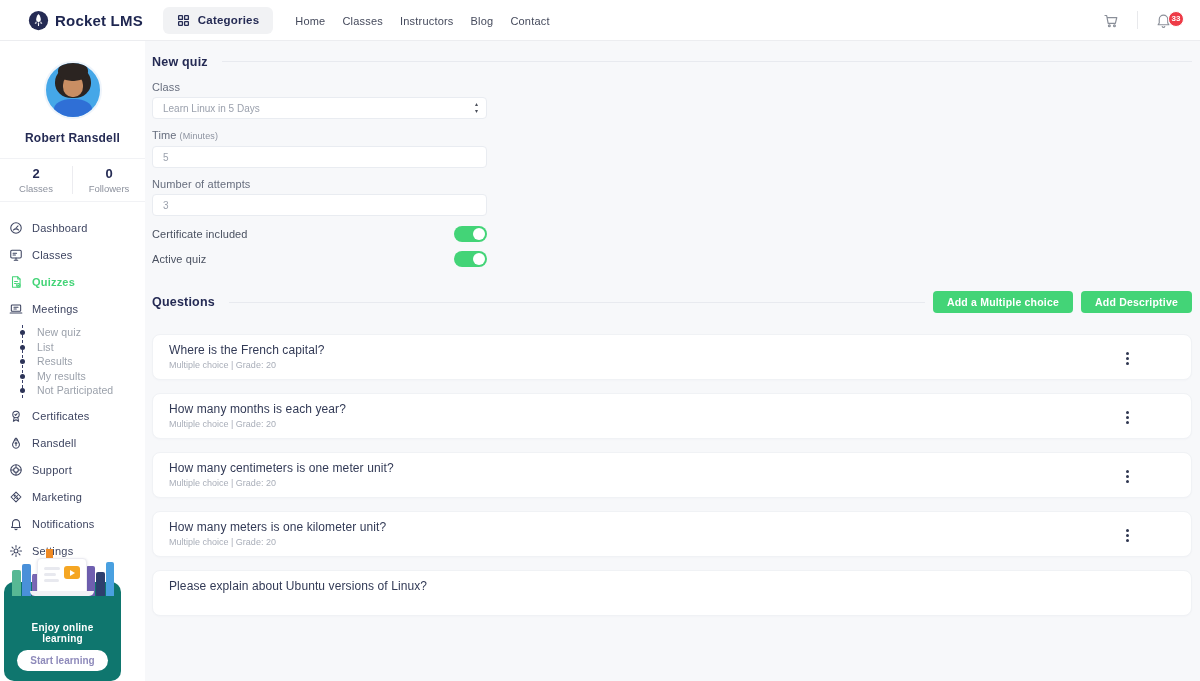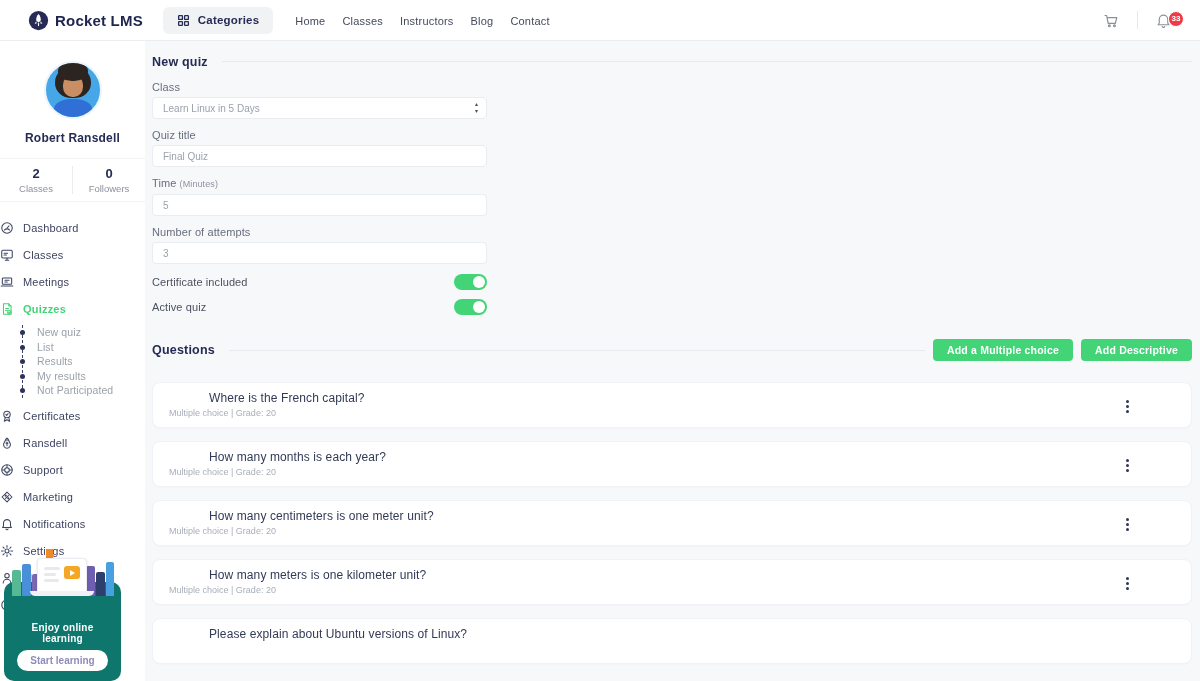--- a/index.html
+++ b/index.html
@@ -35,21 +35,21 @@
   .avatar .shirt { position:absolute; left:8px; top:36px; width:38px; height:22px; background:#2f6fd6;
                    border-radius:45% 45% 0 0; }
   .profile-name { text-align:center; font-size:12px; font-weight:700; color:#252b54; margin-top:12px; letter-spacing:.2px; }
   .stats { display:flex; margin-top:13px; border-top:1px solid #f1f2f5; border-bottom:1px solid #f1f2f5; padding:7px 0; }
   .stat { flex:1; text-align:center; }
   .stat + .stat { border-left:1px solid #ececf0; }
   .stat-val { font-size:13px; font-weight:700; color:#252b54; }
   .stat-lbl { font-size:9.5px; color:#8c919d; margin-top:2px; }
 
   .menu { margin-top:12px; }
-  .menu-item { display:flex; align-items:center; height:27px; padding-left:0; cursor:pointer;
+  .menu-item { display:flex; align-items:center; height:27px; padding-left:9px; cursor:pointer;
                color:#3d4460; }
   .menu-item .micon { width:14px; height:14px; margin-right:9px; flex:none; color:#3d4460; }
   .menu-item span { font-size:11px; font-weight:500; letter-spacing:.2px; }
   .menu-item.active, .menu-item.active .micon { color:#43d477; }
   .menu-item.active span { font-weight:700; }
 
   .submenu { margin:3px 0 5px 22px; border-left:1px dashed #3a416b; }
   .submenu-item { position:relative; padding-left:14px; height:14.5px; line-height:14.5px;
                   font-size:10.5px; color:#9ba1ab; cursor:pointer; letter-spacing:.1px; }
   .submenu-item::before { content:""; position:absolute; left:-3px; top:5px; width:5px; height:5px;
@@ -100,21 +100,21 @@
                    background:#fff; border-radius:50%; }
 
   .q-headrow { display:flex; align-items:center; margin-top:24px; height:22px; }
   .green-btn { background:#43d477; color:#fff; border:none; border-radius:4px; height:22px; padding:0 14px;
                font-size:10.5px; font-weight:700; font-family:inherit; cursor:pointer; margin-left:8px;
                letter-spacing:.2px; white-space:nowrap; }
 
   .q-list { margin-top:21px; }
   .q-card { position:relative; background:#fff; border:1px solid #f0f2f5; border-radius:8px;
             height:46px; padding:8px 70px 0 16px; margin-bottom:13px; box-shadow:0 1px 2px rgba(30,38,80,.02); }
-  .q-title { font-size:12px; font-weight:500; color:#323a56; letter-spacing:.1px;margin-left:40px; }
+  .q-title { font-size:12px; font-weight:500; color:#323a56; letter-spacing:.1px; }
   .q-meta { font-size:9px; color:#a9aeb9; margin-top:3px; }
   .kebab { position:absolute; right:56px; top:15px; width:16px; height:18px; background:none; border:none;
            cursor:pointer; display:flex; flex-direction:column; align-items:center; gap:2px; padding-top:2px; }
   .kebab i { width:3px; height:3px; border-radius:50%; background:#2f3650; }
 </style>
 </head>
 <body>
 
 <div class="header">
   <div class="brand">
@@ -200,37 +200,37 @@
       <span>Dashboard</span>
     </div>
     <div class="menu-item">
       <svg class="micon" viewBox="0 0 24 24" fill="none" stroke="currentColor" stroke-width="1.8" stroke-linecap="round" stroke-linejoin="round">
           <rect x="3" y="4" width="18" height="13" rx="2"></rect>
           <path d="M7 9h6M7 12h4"></path>
           <path d="M9 21h6M12 17v4"></path>
         </svg>
       <span>Classes</span>
     </div>
-    <div class="menu-item">
-      <svg class="micon" viewBox="0 0 24 24" fill="none" stroke="currentColor" stroke-width="1.8" stroke-linecap="round" stroke-linejoin="round">
-          <rect x="4" y="5" width="16" height="11" rx="1.5"></rect>
-          <path d="M2 19h20"></path>
-          <path d="M8.5 9h7M8.5 12h4"></path>
-        </svg>
-      <span>Meetings</span>
-    </div>
     <div class="menu-item active">
       <svg class="micon" viewBox="0 0 24 24" fill="none" stroke="currentColor" stroke-width="1.8" stroke-linecap="round" stroke-linejoin="round">
           <path d="M6 3h9l4 4v14H6z"></path>
           <path d="M15 3v4h4"></path>
           <path d="M9.5 11h5M9.5 14.5h3"></path>
           <circle cx="16" cy="17.5" r="3"></circle>
           <path d="M14.8 17.5l1 1 1.6-1.8"></path>
         </svg>
       <span>Quizzes</span>
+    </div>
+    <div class="menu-item">
+      <svg class="micon" viewBox="0 0 24 24" fill="none" stroke="currentColor" stroke-width="1.8" stroke-linecap="round" stroke-linejoin="round">
+          <rect x="4" y="5" width="16" height="11" rx="1.5"></rect>
+          <path d="M2 19h20"></path>
+          <path d="M8.5 9h7M8.5 12h4"></path>
+        </svg>
+      <span>Meetings</span>
     </div>
 
     <div class="submenu">
       <div class="submenu-item">New quiz</div>
       <div class="submenu-item">List</div>
       <div class="submenu-item">Results</div>
       <div class="submenu-item">My results</div>
       <div class="submenu-item">Not Participated</div>
     </div>
 
@@ -333,24 +333,20 @@
       <select class="tinput">
         <option>Learn Linux in 5 Days</option>
       </select>
       <span class="sel-arrows">
           <span>▴</span>
           <span>▾</span>
         </span>
     </div>
   </div>
 
-  <div class="fgroup">
-    <div class="flabel">Quiz title</div>
-    <input class="tinput" value="Final Quiz" style="">
-  </div>
 
   <div class="fgroup">
     <div class="flabel"><span>Time</span> <span class="hint">(Minutes)</span></div>
     <input class="tinput" value="5" style="">
   </div>
 
   <div class="fgroup">
     <div class="flabel">Number of attempts</div>
     <input class="tinput" value="3" style="">
   </div>

